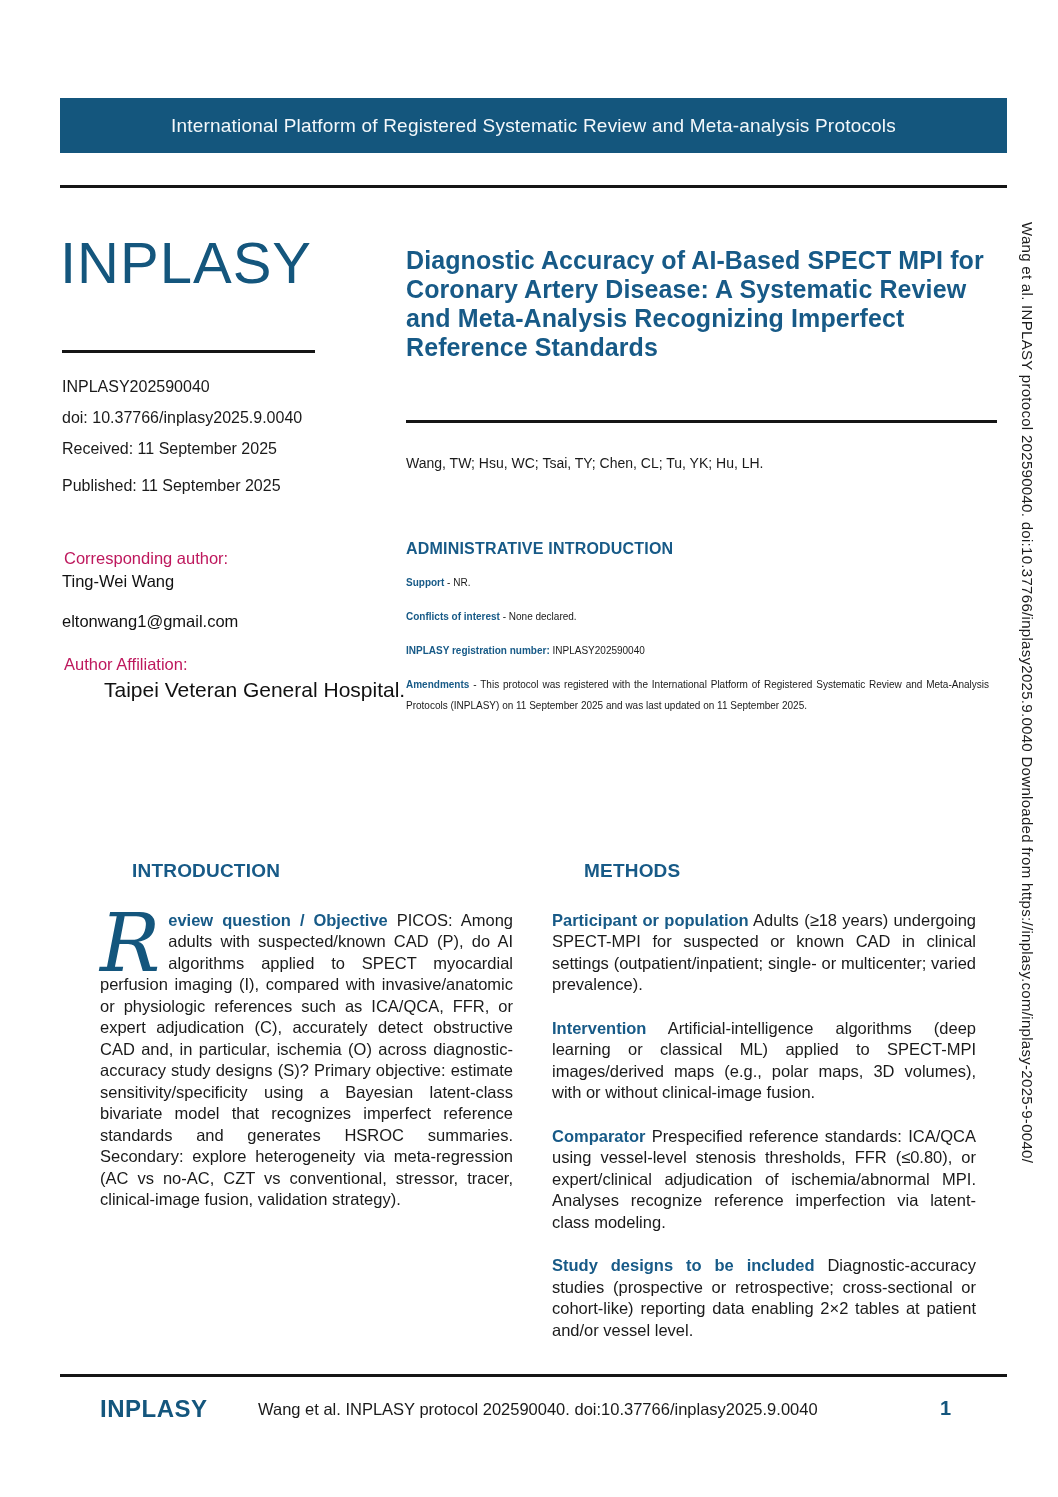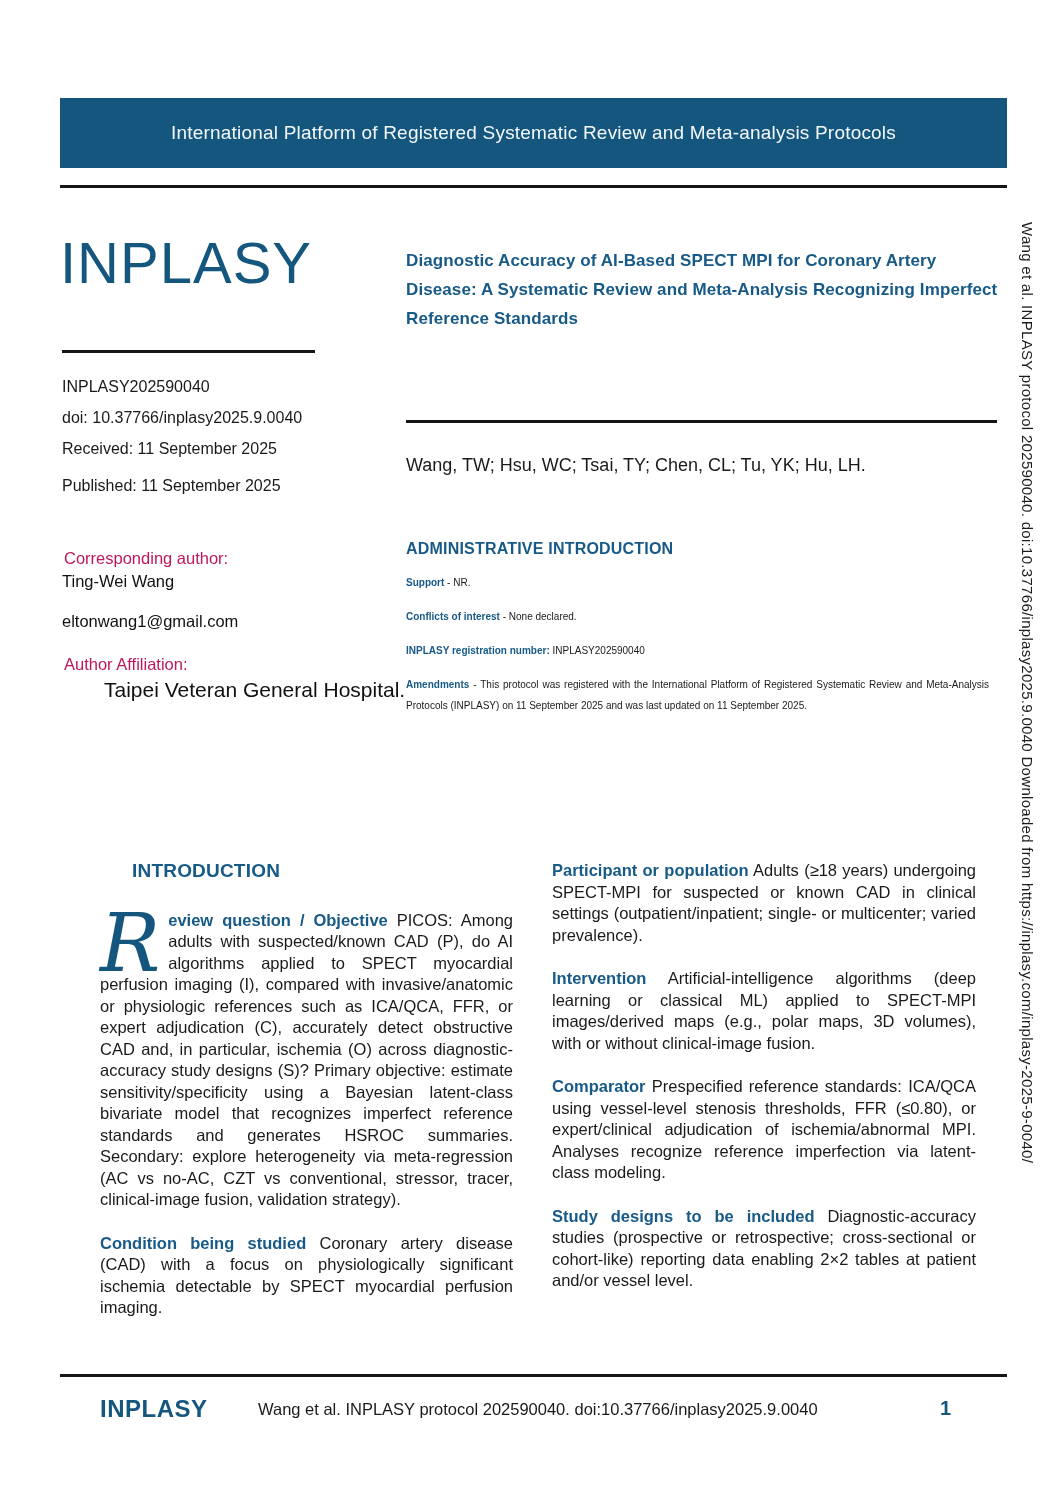--- a/index.html
+++ b/index.html
@@ -8,21 +8,21 @@
     width: 1058px; height: 1497px;
     font-family: "Liberation Sans", sans-serif;
     color: #111111;
     position: relative;
     overflow: hidden;
   }
   .abs { position: absolute; }
 
   
   .banner {
-    left: 60px; top: 98px; width: 947px; height: 70px;
+    left: 60px; top: 98px; width: 947px; height: 55px;
     background: #14567d;
     display: flex; align-items: center; justify-content: center;
     color: #f4f8fb; font-size: 19px; letter-spacing: 0.2px;
   }
   .rule { background: #151515; height: 3px; }
   .rule-top { left: 60px; top: 185px; width: 947px; }
 
   
   .logo {
     left: 60px; top: 234px;
@@ -39,25 +39,25 @@
   .label-blue { color: #be185d; font-weight: normal; }
   .corr-label { left: 64px; top: 549px; font-size: 16.5px; }
   .corr-name  { left: 62px; top: 572px; font-size: 16.5px; }
   .corr-email { left: 62px; top: 612px; font-size: 16.5px; }
   .affil-label{ left: 64px; top: 655px; font-size: 16.5px; }
   .affil-text { left: 78px; top: 678px; font-size: 21px; margin-left: 26px; }
 
   
   .title {
     left: 406px; top: 246px; width: 600px;
-    font-size: 17px; font-weight: bold; color: #175a87;
+    font-size: 25px; font-weight: bold; color: #175a87;
     line-height: 29px; letter-spacing: 0.1px;
   }
   .title-rule { left: 406px; top: 420px; width: 591px; }
-  .authors { left: 406px; top: 455px; font-size: 18px; color: #1a1a1a; }
+  .authors { left: 406px; top: 455px; font-size: 14px; color: #1a1a1a; }
 
   
   .admin-heading {
     left: 406px; top: 540px;
     font-size: 16px; font-weight: bold; color: #175a87; letter-spacing: 0.2px;
   }
   .admin-list { left: 406px; top: 572px; width: 583px; }
   .admin-item {
     font-size: 10px; line-height: 21px; color: #1a1a1a;
     text-align: justify; margin-bottom: 13px;
@@ -130,26 +130,24 @@
   <div class="admin-item"><span class="lead">Conflicts of interest</span><span> - None declared.</span></div>
   <div class="admin-item"><span class="lead">INPLASY registration number:</span><span> INPLASY202590040</span></div>
   <div class="admin-item"><span class="lead">Amendments</span><span> - This protocol was registered with the International Platform of Registered Systematic Review and Meta-Analysis Protocols (INPLASY) on 11 September 2025 and was last updated on 11 September 2025.</span></div>
 </div>
 
 <div class="abs col col-intro">
   <div class="section-heading">INTRODUCTION</div>
   <div class="para">
     <span class="dropcap">R</span><span class="lead">eview question / Objective</span><span> PICOS: Among adults with suspected/known CAD (P), do AI algorithms applied to SPECT myocardial perfusion imaging (I), compared with invasive/anatomic or physiologic references such as ICA/QCA, FFR, or expert adjudication (C), accurately detect obstructive CAD and, in particular, ischemia (O) across diagnostic-accuracy study designs (S)? Primary objective: estimate sensitivity/specificity using a Bayesian latent-class bivariate model that recognizes imperfect reference standards and generates HSROC summaries. Secondary: explore heterogeneity via meta-regression (AC vs no-AC, CZT vs conventional, stressor, tracer, clinical-image fusion, validation strategy).</span>
   </div>
-  <div class="para">
-    <span class="lead">Condition being studied</span><span> Coronary artery disease (CAD) with a focus on physiologically significant ischemia detectable by SPECT myocardial perfusion imaging.</span>
-  </div>
 </div>
 
 <div class="abs col col-methods">
+  <div class="section-heading">METHODS</div>
   <div class="para">
     <span class="lead">Participant or population</span><span> Adults (≥18 years) undergoing SPECT-MPI for suspected or known CAD in clinical settings (outpatient/inpatient; single- or multicenter; varied prevalence).</span>
   </div>
   <div class="para">
     <span class="lead">Intervention</span><span> Artificial-intelligence algorithms (deep learning or classical ML) applied to SPECT-MPI images/derived maps (e.g., polar maps, 3D volumes), with or without clinical-image fusion.</span>
   </div>
   <div class="para">
     <span class="lead">Comparator</span><span> Prespecified reference standards: ICA/QCA using vessel-level stenosis thresholds, FFR (≤0.80), or expert/clinical adjudication of ischemia/abnormal MPI. Analyses recognize reference imperfection via latent-class modeling.</span>
   </div>
   <div class="para">

